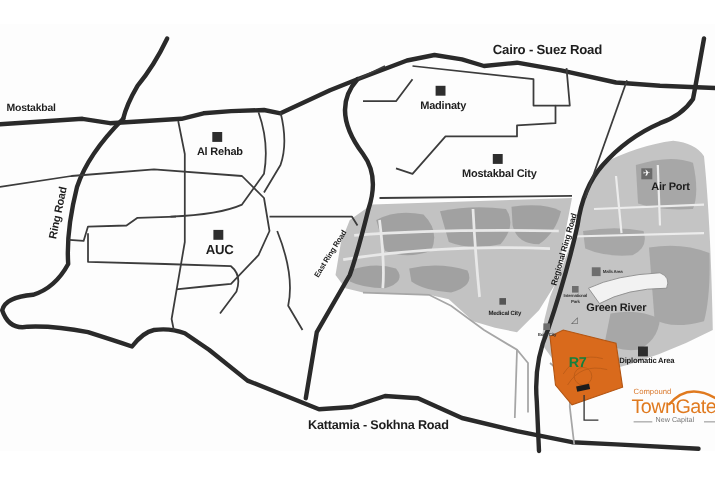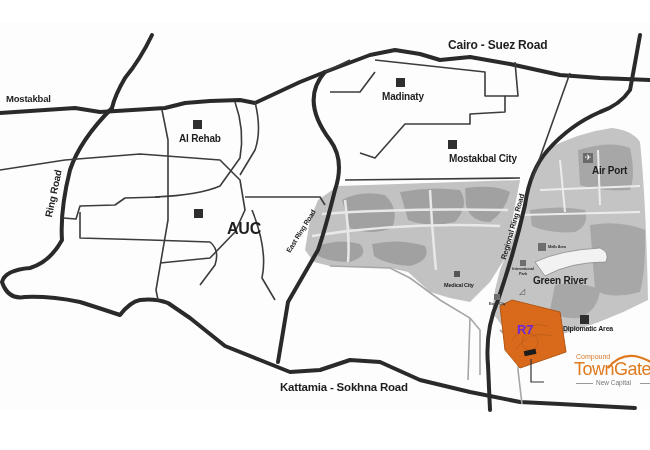--- a/index.html
+++ b/index.html
@@ -117,32 +117,32 @@
 <div style="position:absolute;left:519px;top:287px;font-size:8px;color:#555;">◿</div>
 
 <div class="lbl lbl-road-lg" style="left:448px;top:38px;text-align:right;">Cairo - Suez Road</div>
 <div class="lbl lbl-area" style="left:6px;top:93px;font-size:9.5px;">Mostakbal</div>
 <div class="lbl lbl-area rot" style="left:43px;top:216px;transform:rotate(-78deg);font-size:10px;">Ring Road</div>
 <div class="lbl rot" style="left:285px;top:250px;transform:rotate(-58deg);font-size:7px;">East Ring Road</div>
 <div class="lbl rot" style="left:499px;top:258px;transform:rotate(-74deg);font-size:7.5px;">Regional Ring Road</div>
 <div class="lbl lbl-road-lg" style="left:252px;top:381px;font-size:11.5px;padding-left:28px;">Kattamia - Sokhna Road</div>
 
 <div class="lbl lbl-area" style="left:179px;top:133px;">Al Rehab</div>
-<div class="lbl" style="left:187px;top:220px;font-size:16px;margin-left:40px;">AUC</div>
+<div class="lbl" style="left:187px;top:220px;font-size:12px;">AUC</div>
 <div class="lbl lbl-area" style="left:382px;top:91px;">Madinaty</div>
-<div class="lbl lbl-area" style="left:420px;top:153px;margin-left:29px;">Mostakbal City</div>
+<div class="lbl lbl-area" style="left:420px;top:153px;">Mostakbal City</div>
 <div class="lbl" style="left:592px;top:165px;font-size:10px;">Air Port</div>
 <div class="lbl" style="left:533px;top:275px;font-size:10px;text-align:right;">Green River</div>
 <div class="lbl" style="left:444px;top:282px;font-size:5.5px;">Medical City</div>
 <div class="lbl" style="left:563px;top:325px;font-size:7px;">Diplomatic Area</div>
 <div class="lbl lbl-tiny" style="left:511px;top:267px;font-size:4px;width:24px;white-space:normal;text-align:center;line-height:4.5px;">International Park</div>
 <div class="lbl lbl-tiny" style="left:489px;top:301px;font-size:4px;">Expo City</div>
 <div class="lbl lbl-tiny" style="left:548px;top:244px;font-size:4px;">Malls Area</div>
 
-<div class="lbl" style="left:517px;top:322px;font-size:13px;color:#6d28d9;">R7</div>
+<div class="lbl" style="left:517px;top:322px;font-size:13px;color:#15803d;">R7</div>
 
 <div class="logo">
   <svg style="position:absolute;left:30px;top:-2px;" width="56" height="20" viewBox="0 0 56 20">
     <path d="M4,18 Q22,-4 50,14" fill="none" stroke="#e07a1f" stroke-width="2.2"></path>
   </svg>
   <span class="cmp">Compound</span>
   <span class="town">TownGate</span>
   <span class="line" style="left:2px;width:17px;"></span>
   <span class="nc">New Capital</span>
   <span class="line" style="left:66px;width:18px;"></span>

